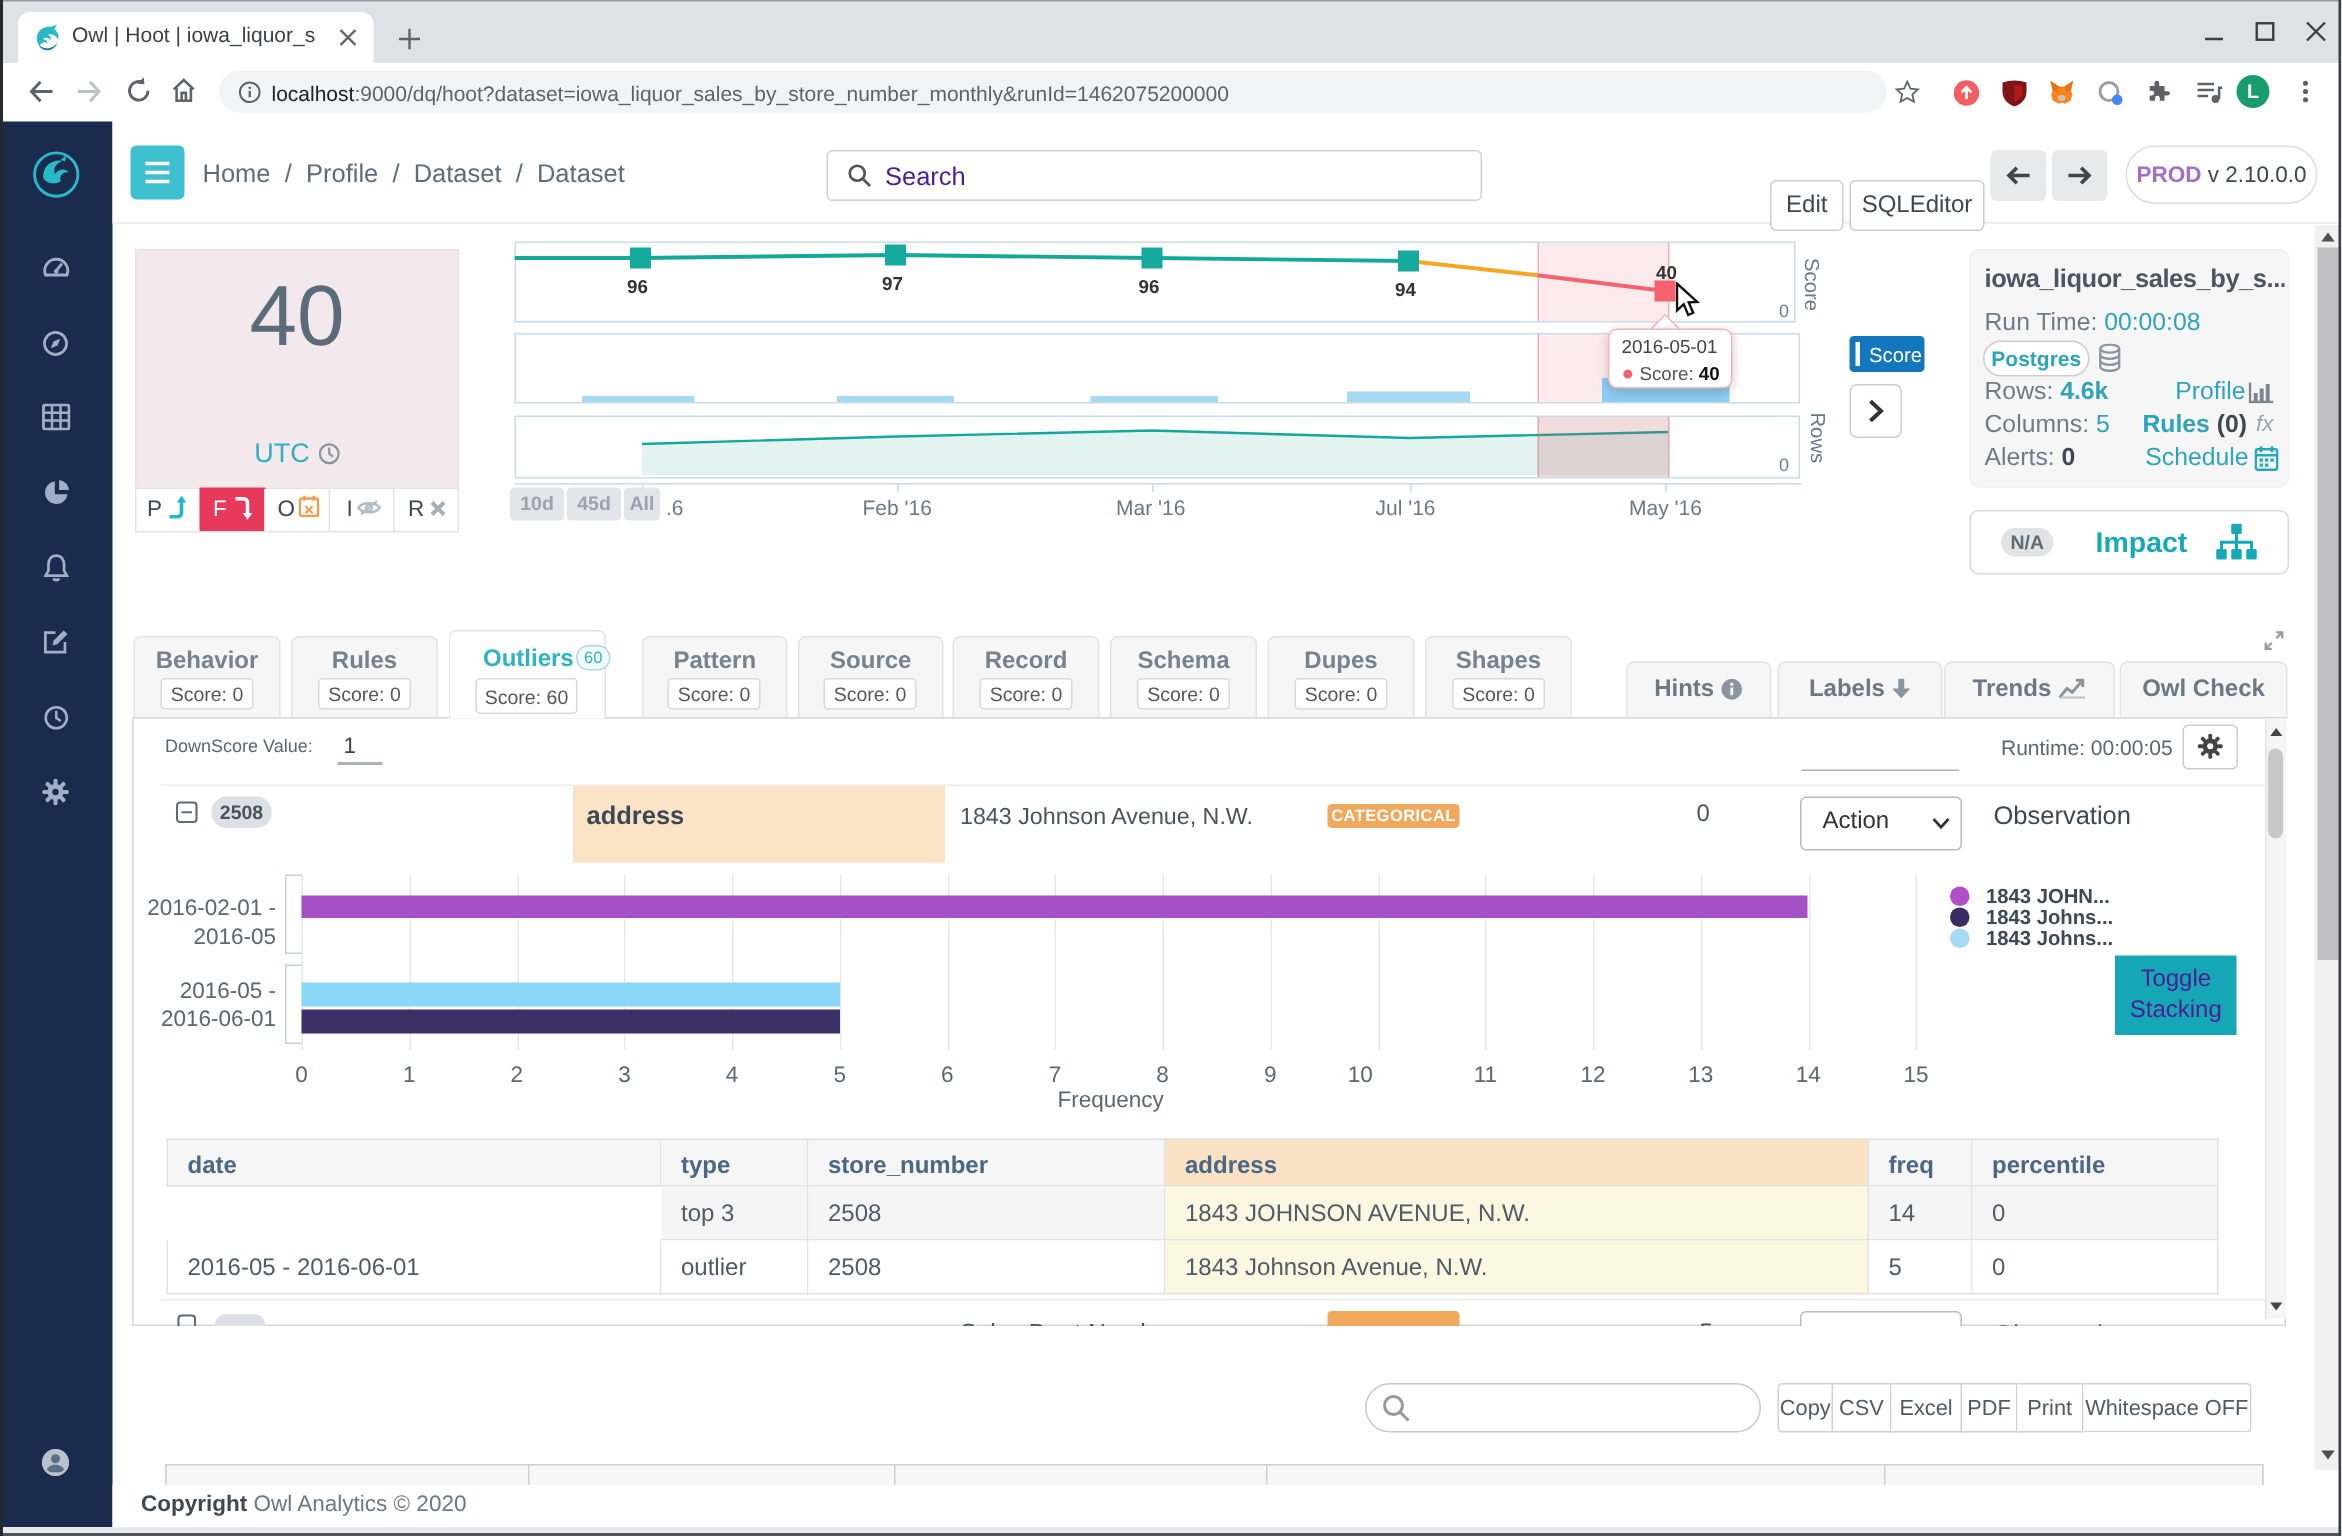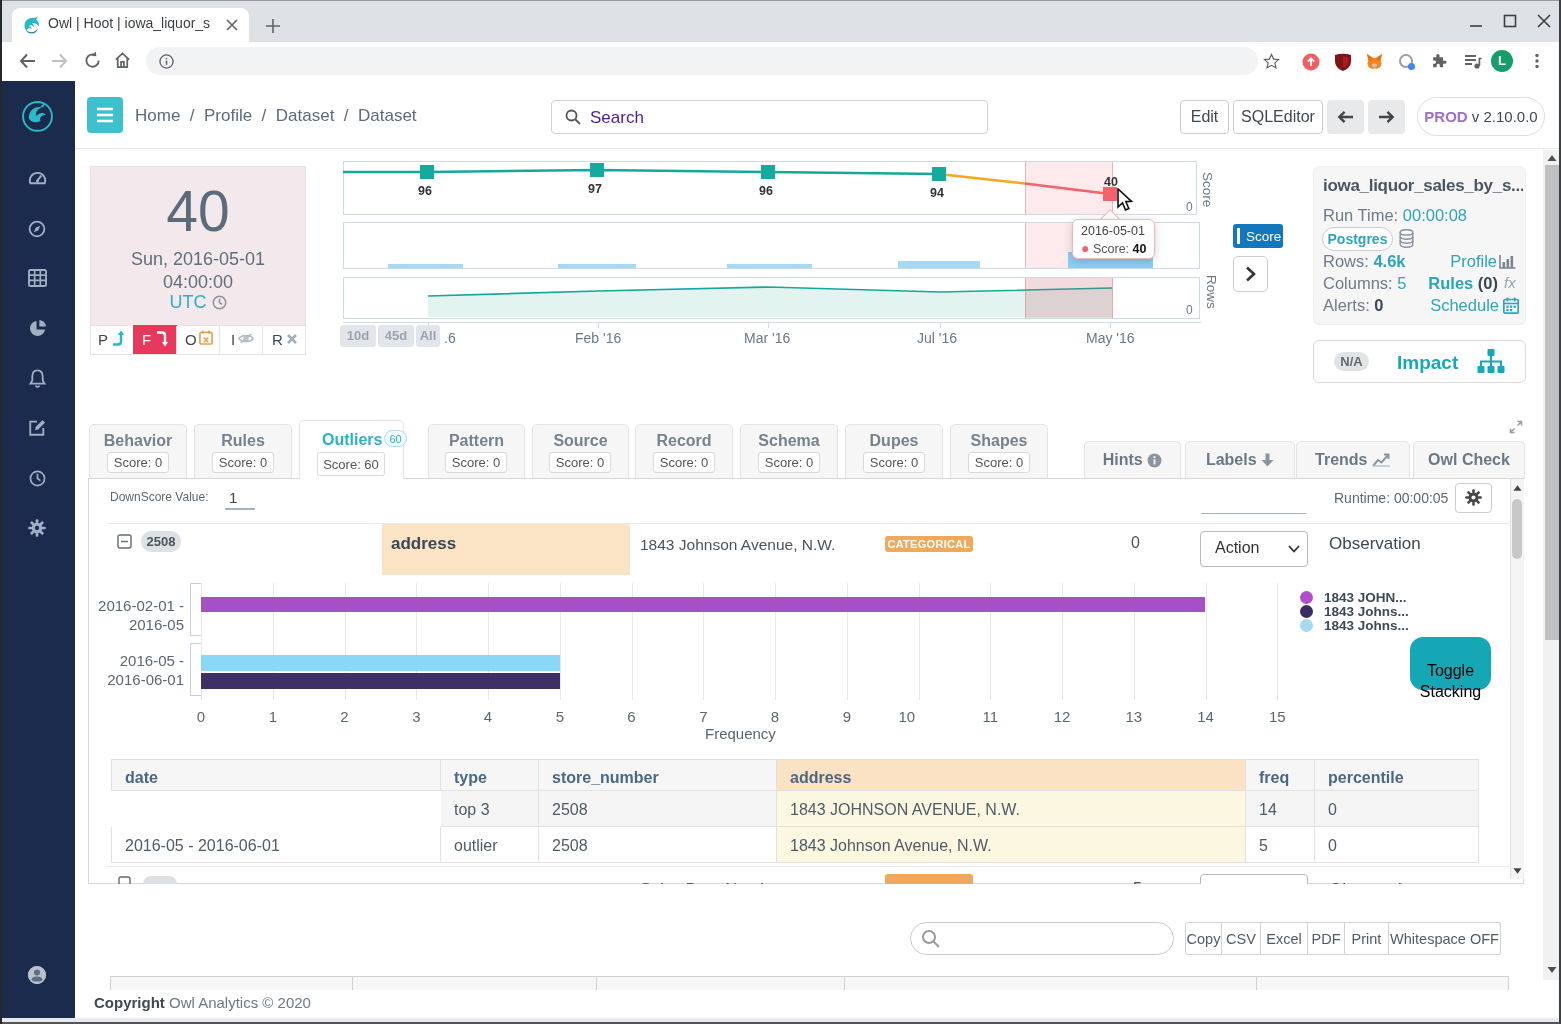--- a/index.html
+++ b/index.html
@@ -13,21 +13,21 @@
 #tabtitle { left:48px; top:15px; width:165px; height:18px; font-size:14px; color:#3c4043; white-space:nowrap; overflow:hidden; }
 #toolbar { left:0; top:42px; width:1561px; height:39px; background:#fff; }
 #urlbar { left:146px; top:47px; width:1112px; height:28px; background:#f1f3f4; border-radius:14px; }
 #urltext { left:181px; top:54px; font-size:14px; color:#5f6368; white-space:nowrap; }
 
 #sidebar { left:0; top:81px; width:75px; height:938px; background:#1b2b4d; }
 #appheader { left:75px; top:81px; width:1486px; height:68px; background:#fff; border-bottom:1px solid #e7e7e7; }
 #burger { left:87px; top:97px; width:36px; height:36px; background:#3ec0cf; border-radius:4px; }
 .crumb { font-size:17px; color:#5b6c7d; }
 #searchbox { left:551px; top:100px; width:437px; height:34px; border:1px solid #d0d0d0; border-radius:4px; background:#fff; }
-.hbtn { border:1px solid #ccc; border-radius:4px; background:#fff; font-size:16px; color:#3d4852; text-align:center; }
+.hbtn { border:1px solid #ccc; border-radius:4px; background:#fff; font-size:16px; color:#3d4852; text-align:center;margin-top:20px; }
 .gbtn { background:#e8e9ea; border-radius:4px; text-align:center; color:#444; }
 #prodpill { left:1417px; top:97px; width:128px; height:39px; border:1px solid #ddd; border-radius:20px; background:#fff; line-height:37px; text-align:center; font-size:15px; color:#3d4852; white-space:nowrap; }
 
 #pgsb { left:1543px; top:150px; width:18px; height:830px; background:#f1f1f1; }
 #pgsb-thumb { left:1545px; top:165px; width:14px; height:475px; background:#c1c1c4; }
 
 #scorecard { left:90px; top:166px; width:216px; height:159px; background:#f3e9ec; border:1px solid #eadfe3; border-bottom:none; }
 #scorebtns { left:90px; top:325px; width:216px; height:30px; background:#fff; border:1px solid #e3e3e3; }
 
 .chartbox { border:1px solid #ccdbe8; background:#fff; }
@@ -92,20 +92,21 @@
     </svg>
 <svg class="abs" style="left:113px;top:51px" width="19" height="19" viewBox="0 0 20 20">
       <path d="M3 9 L10 2.5 L17 9 M5 8 L5 17 L15 17 L15 8 M8.5 17 L8.5 11.5 L11.5 11.5 L11.5 17" stroke="#5f6368" stroke-width="1.8" fill="none"></path>
     </svg>
 <div class="abs" id="urlbar"></div>
 <svg class="abs" style="left:159px;top:54px" width="15" height="15" viewBox="0 0 16 16">
       <circle cx="8" cy="8" r="7" stroke="#5f6368" stroke-width="1.4" fill="none"></circle>
       <path d="M8 7 L8 11.5" stroke="#5f6368" stroke-width="1.6"></path>
       <circle cx="8" cy="4.8" r="0.9" fill="#5f6368"></circle>
     </svg>
+<div class="abs" id="urltext"><span style="color:#202124">localhost</span>:9000/dq/hoot?dataset=iowa_liquor_sales_by_store_number_monthly&amp;runId=1462075200000</div>
 <svg class="abs" style="left:1263px;top:53px" width="17" height="17" viewBox="0 0 24 24">
       <path d="M12 2 L15 8.6 L22 9.3 L16.8 14 L18.3 21 L12 17.4 L5.7 21 L7.2 14 L2 9.3 L9 8.6 Z" fill="none" stroke="#5f6368" stroke-width="1.7"></path>
     </svg>
 
 <svg class="abs" style="left:1302px;top:53px" width="18" height="18" viewBox="0 0 18 18">
       <circle cx="9" cy="9" r="8.5" fill="#f15f65"></circle>
       <path d="M9 13 L9 6 M5.8 8.6 L9 5.2 L12.2 8.6" stroke="#fff" stroke-width="1.8" fill="none"></path>
     </svg>
 <svg class="abs" style="left:1334px;top:53px" width="18" height="18" viewBox="0 0 18 18">
       <path d="M1 2 C6 0.2,12 0.2,17 2 L17 8 C17 13,13.5 16.5,9 18 C4.5 16.5,1 13,1 8 Z" fill="#7e1416"></path>
@@ -218,21 +219,20 @@
     </svg>
 <svg class="abs" style="left:27px;top:965px" width="20" height="20" viewBox="0 0 20 20">
       <circle cx="10" cy="10" r="9" fill="#b9c2cc"></circle>
       <circle cx="10" cy="7.5" r="3" fill="#5c6e84"></circle>
       <path d="M3.5 16.5 C4.5 12.8,7 11.5,10 11.5 C13 11.5,15.5 12.8,16.5 16.5" fill="#5c6e84"></path>
       <circle cx="10" cy="10" r="8.2" fill="none" stroke="#b9c2cc" stroke-width="1.6"></circle>
     </svg>
 
 <div class="abs" id="scorecard"></div>
 <div class="abs" style="left:90px;top:178px;width:216px;text-align:center;font-size:57px;color:#5c6b79">40</div>
-<div class="abs" style="left:90px;top:249px;width:216px;text-align:center;font-size:18px;color:#5f6e7d">Sun, 2016-05-01<br><span style="display:inline-block;margin-top:2px">04:00:00</span></div>
 <div class="abs" style="left:90px;top:292px;width:216px;text-align:center;font-size:18px;color:#30aec4">UTC <svg width="15" height="15" viewBox="0 0 20 20" style="vertical-align:-2px">
         <circle cx="10" cy="10" r="8.3" fill="none" stroke="#8a95a0" stroke-width="2"></circle>
         <path d="M10 4.5 L10 10 L13.5 12.5" fill="none" stroke="#8a95a0" stroke-width="2"></path>
       </svg></div>
 <div class="abs" id="scorebtns"></div>
 <div class="abs" style="left:133px;top:326px;width:43px;height:28px;background:#e6395c"></div>
 <div class="abs" style="left:133px;top:325px;width:44px;height:1px;background:#e6395c"></div>
 <div class="abs" style="left:176px;top:326px;width:1px;height:28px;background:#e3e3e3"></div>
 <div class="abs" style="left:219px;top:326px;width:1px;height:28px;background:#e3e3e3"></div>
 <div class="abs" style="left:262px;top:326px;width:1px;height:28px;background:#e3e3e3"></div>
@@ -485,21 +485,21 @@
 <div class="abs" style="left:60px;top:597px;width:124px;text-align:right;font-size:15px;color:#5b6770">2016-02-01 -<br><span style="display:inline-block;margin-top:2px">2016-05</span></div>
 <div class="abs" style="left:60px;top:652px;width:124px;text-align:right;font-size:15px;color:#5b6770">2016-05 -<br><span style="display:inline-block;margin-top:2px">2016-06-01</span></div>
 <div id="xlabels"></div>
 <div class="abs" style="left:705px;top:725px;font-size:15px;color:#5b6770">Frequency</div>
 <div class="abs" style="left:1300px;top:591px;width:13px;height:13px;border-radius:50%;background:#b14fc9"></div>
 <div class="abs" style="left:1324px;top:590px;font-size:13.5px;font-weight:bold;color:#3d4a55">1843 JOHN...</div>
 <div class="abs" style="left:1300px;top:605px;width:13px;height:13px;border-radius:50%;background:#3a2c63"></div>
 <div class="abs" style="left:1324px;top:604px;font-size:13.5px;font-weight:bold;color:#3d4a55">1843 Johns...</div>
 <div class="abs" style="left:1300px;top:619px;width:13px;height:13px;border-radius:50%;background:#a8d9f3"></div>
 <div class="abs" style="left:1324px;top:618px;font-size:13.5px;font-weight:bold;color:#3d4a55">1843 Johns...</div>
-<div class="abs" style="left:1410px;top:637px;width:81px;height:53px;background:#16a7b6;border-radius:13px;color:#000000;font-size:16px;text-align:center;padding-top:23px;line-height:21px">Toggle<br>Stacking</div>
+<div class="abs" style="left:1410px;top:637px;width:81px;height:53px;background:#16a7b6;border-radius:0;color:#4c1d95;font-size:16px;text-align:center;padding-top:5px;line-height:21px">Toggle<br>Stacking</div>
 
 <div id="table"></div>
 
 <div class="abs" style="left:107px;top:866px;width:1404px;height:1px;background:#ebebeb"></div>
 <svg class="abs" style="left:117px;top:876px" width="15" height="8" viewBox="0 0 15 8">
       <path d="M2 8 L2 3 Q2 1,4 1 L11 1 Q13 1,13 3 L13 8" fill="none" stroke="#5f6b76" stroke-width="1.4"></path>
     </svg>
 <div class="abs" style="left:143px;top:876px;width:34px;height:8px;background:#dde1e5;border-radius:8px 8px 0 0"></div>
 <div class="abs" style="left:390px;top:880px;width:80px;height:4px;overflow:hidden;font-size:17px;font-weight:bold;color:#3c4855">store_nu</div>
 <div class="abs" style="left:640px;top:880px;width:220px;height:4px;overflow:hidden;font-size:16.5px;color:#49545e">Sales Dept Number</div>

